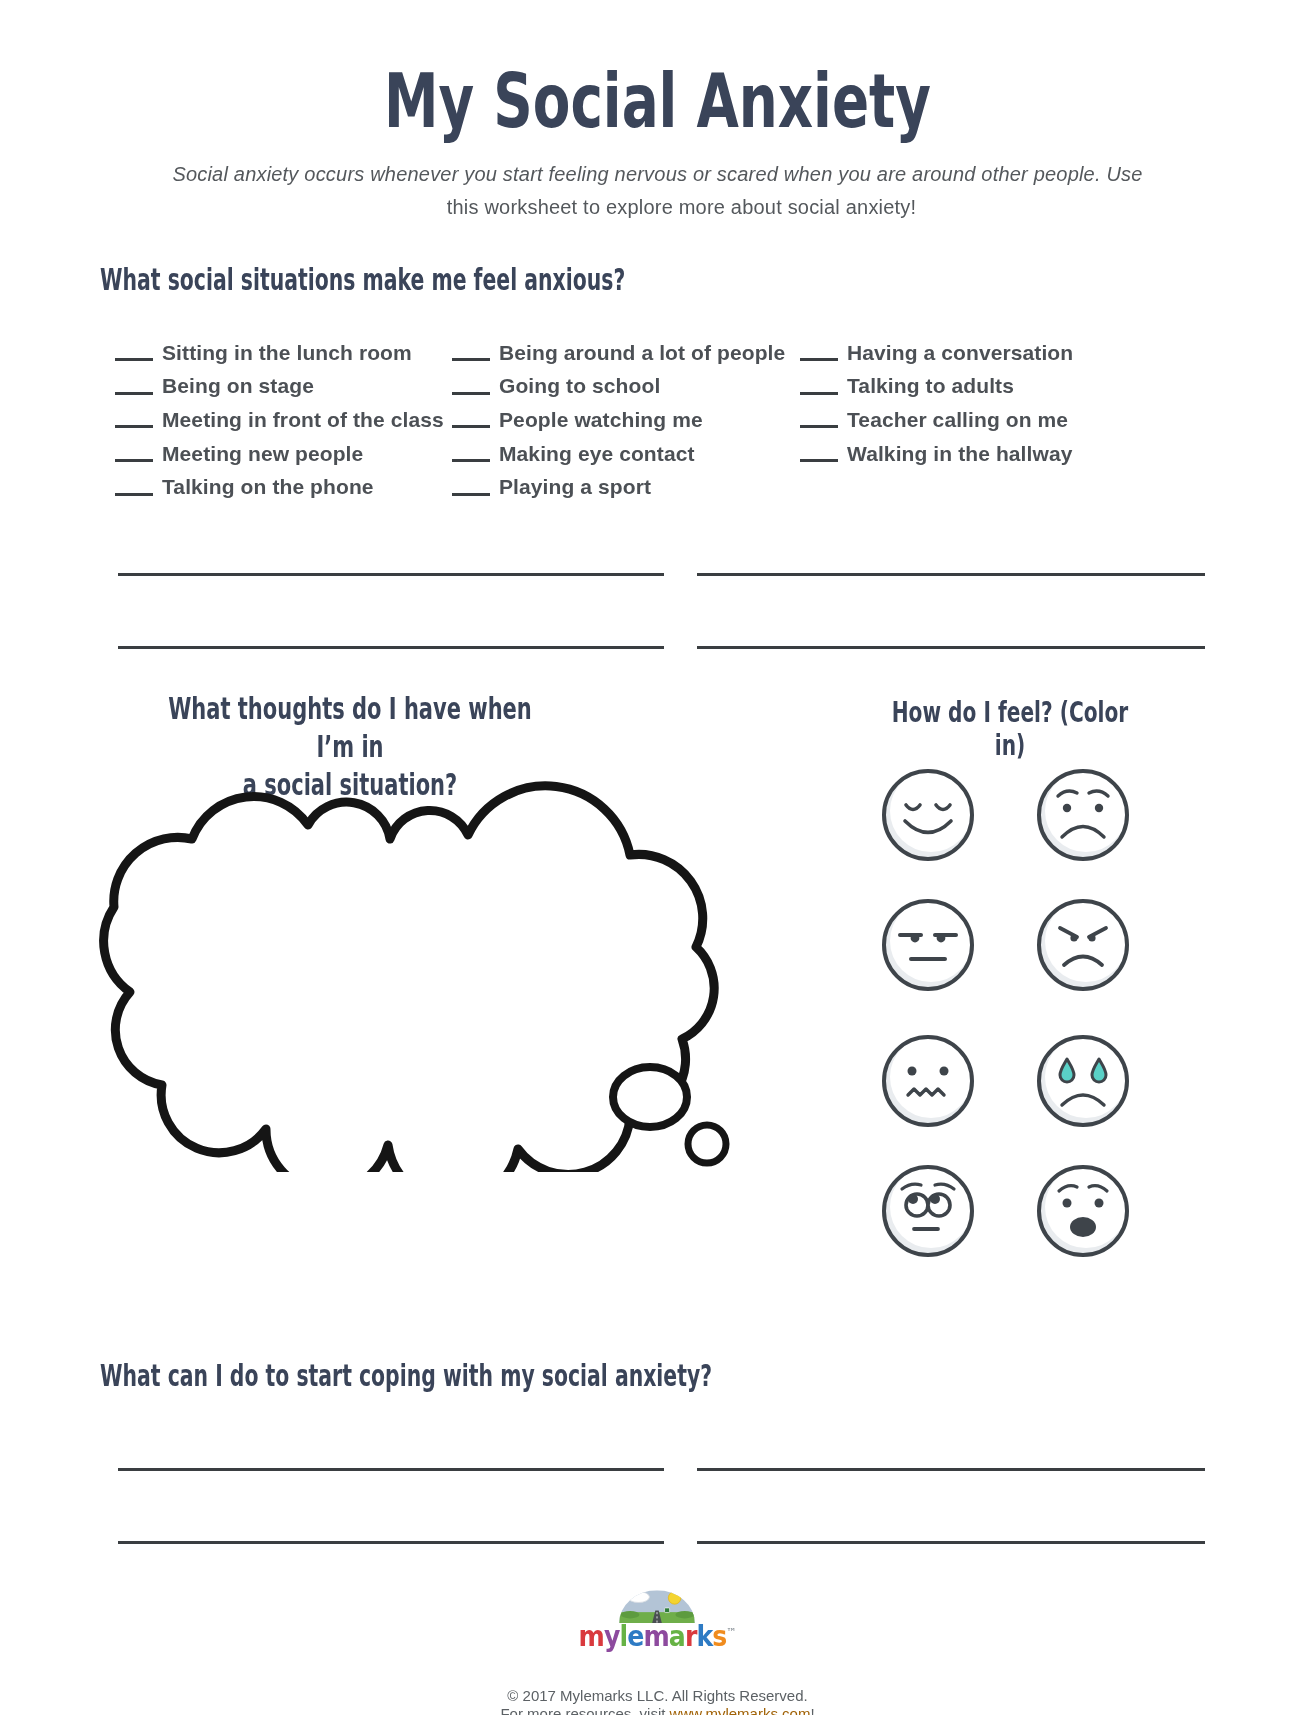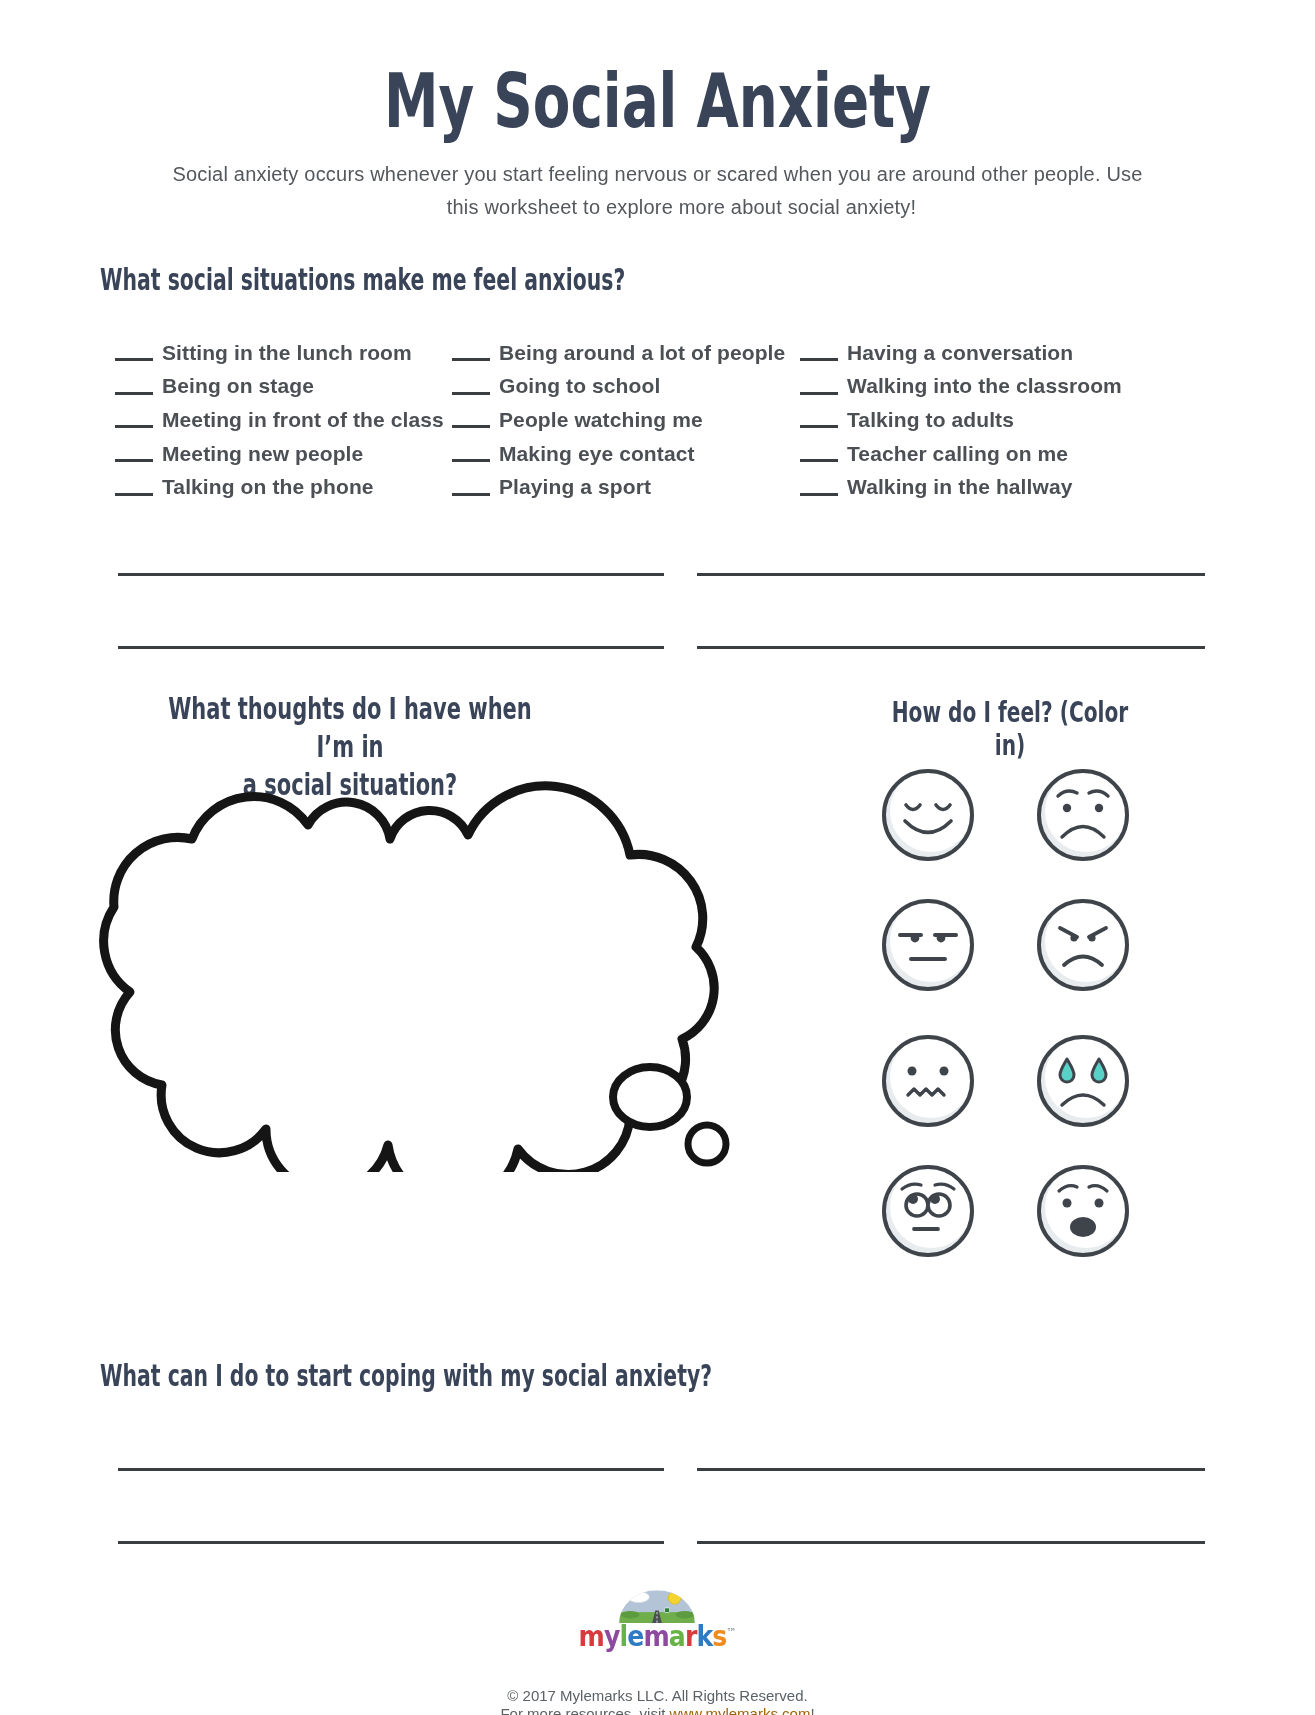--- a/index.html
+++ b/index.html
@@ -5,21 +5,21 @@
   html,body{margin:0;padding:0;background:#ffffff;}
   .page{position:relative;width:1315px;height:1715px;background:#ffffff;overflow:hidden;
         font-family:"Liberation Sans",sans-serif;}
 
   
   .title{position:absolute;top:58px;left:0;width:1315px;text-align:center;
          font-family:"DejaVu Sans",sans-serif;font-weight:800;font-size:74px;
          color:#3a4459;transform:scaleX(.74);transform-origin:center;letter-spacing:0px;}
   .intro{position:absolute;left:0;width:1315px;text-align:center;
          font-size:20px;color:#54585c;letter-spacing:.2px;}
-  .intro1{top:163px;} .intro2{top:196px;margin-left:24px;}
+  .intro1{top:163px;font-style:italic;} .intro2{top:196px;margin-left:24px;}
 
   .h2{font-family:"DejaVu Sans",sans-serif;font-weight:800;font-size:30px;color:#3a4459;}
   .h2-left{position:absolute;left:100px;transform:scaleX(.68);transform-origin:left center;white-space:nowrap;}
   .h2-situations{top:262px;}
   .h2-coping{top:1358px;}
   .h2-thoughts{position:absolute;left:90px;width:520px;top:690px;text-align:center;
                transform:scaleX(.70);transform-origin:center;line-height:38px;}
   .h2-feel{position:absolute;left:830px;width:360px;top:696px;text-align:center;
            transform:scaleX(.72);transform-origin:center;font-size:28px;}
 
@@ -110,24 +110,20 @@
     <div class="chk-row">
         <span class="chk-blank"></span>
         <span class="chk-label">Playing a sport</span>
       </div>
   </div>
 
   <div class="col col3">
     <div class="chk-row">
         <span class="chk-blank"></span>
         <span class="chk-label">Having a conversation</span>
-      </div>
-    <div class="chk-row">
-        <span class="chk-blank"></span>
-        <span class="chk-label">Walking into the classroom</span>
       </div>
     <div class="chk-row">
         <span class="chk-blank"></span>
         <span class="chk-label">Talking to adults</span>
       </div>
     <div class="chk-row">
         <span class="chk-blank"></span>
         <span class="chk-label">Teacher calling on me</span>
       </div>
     <div class="chk-row">

